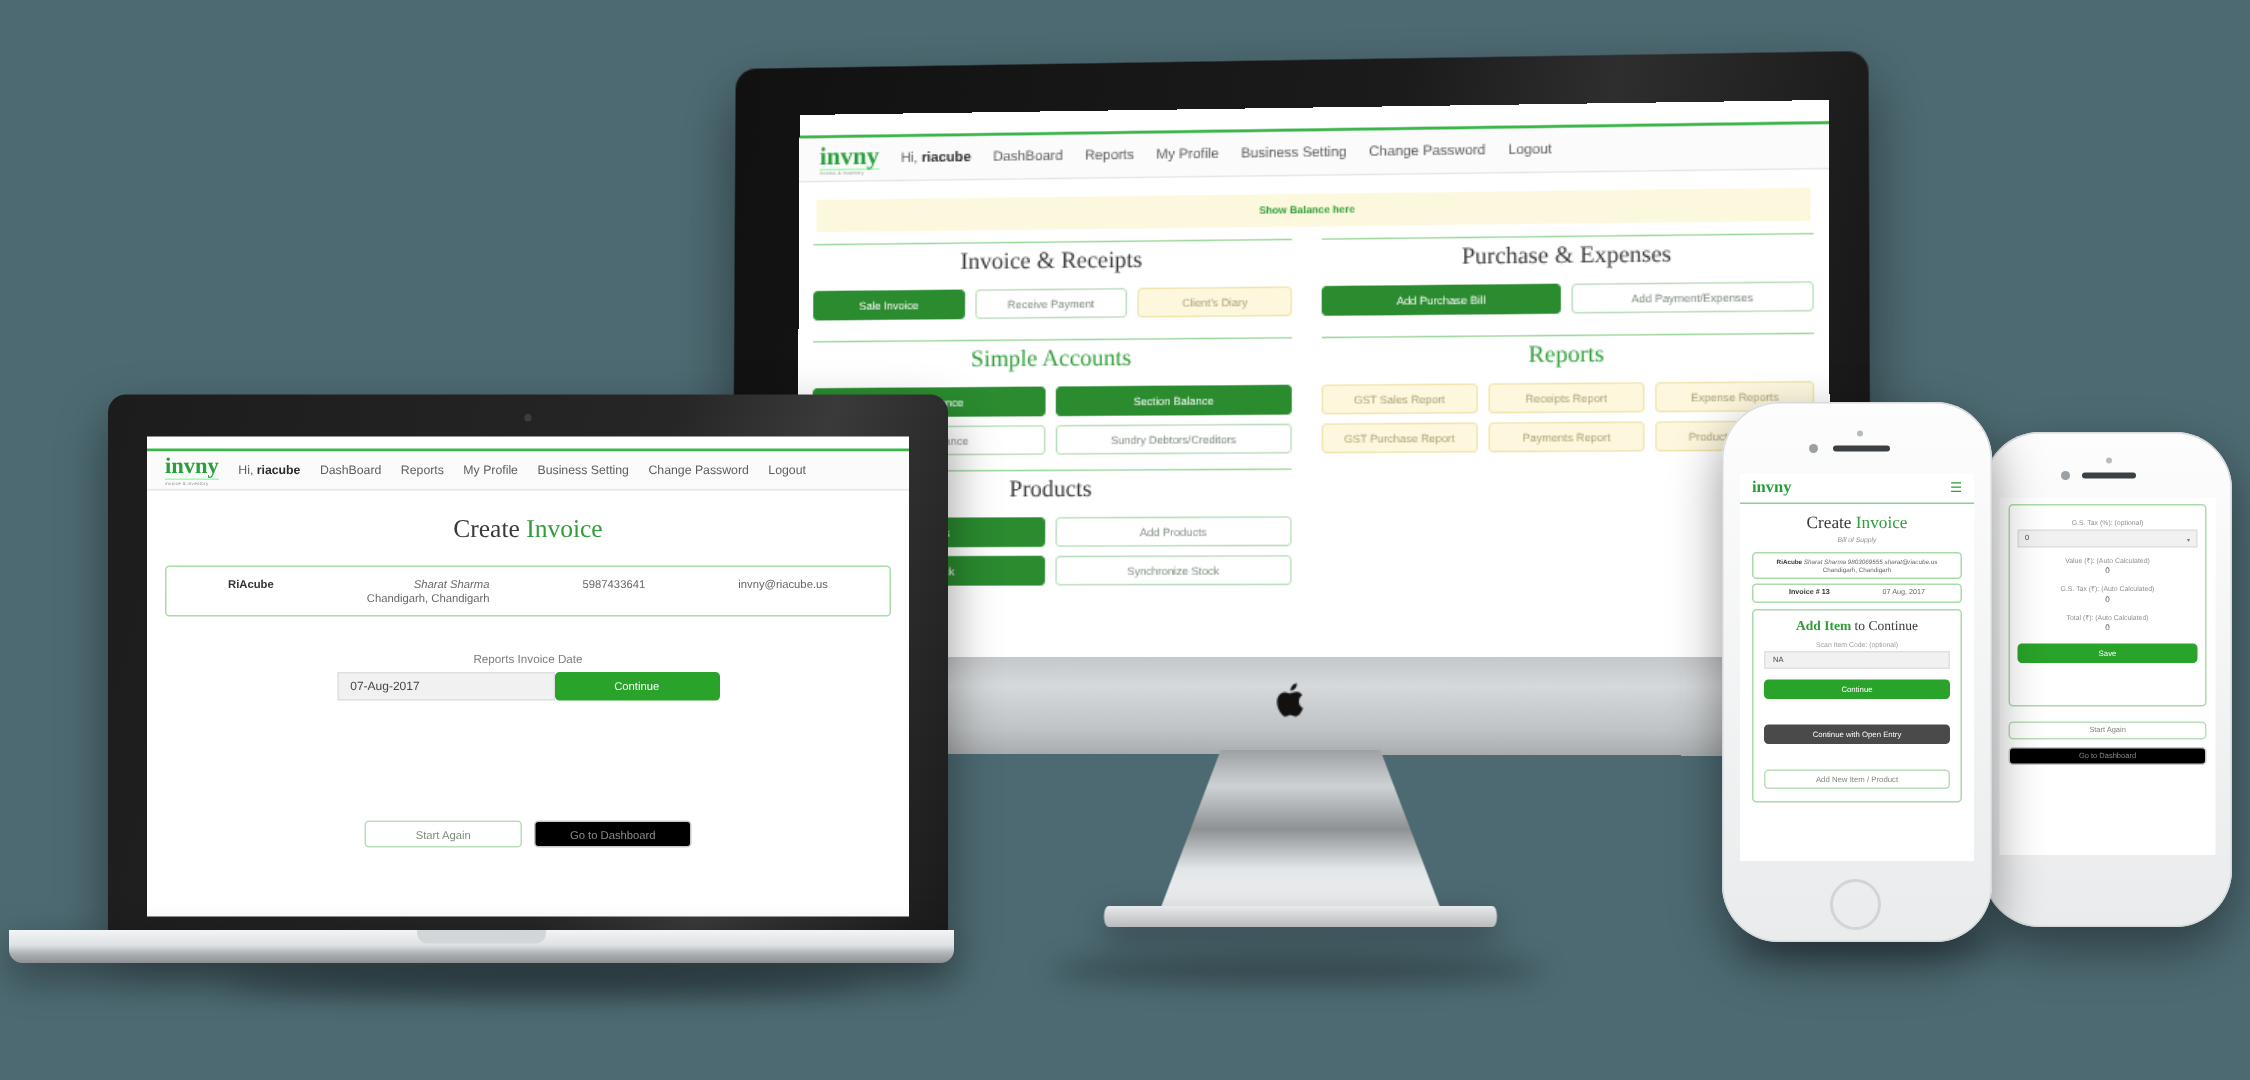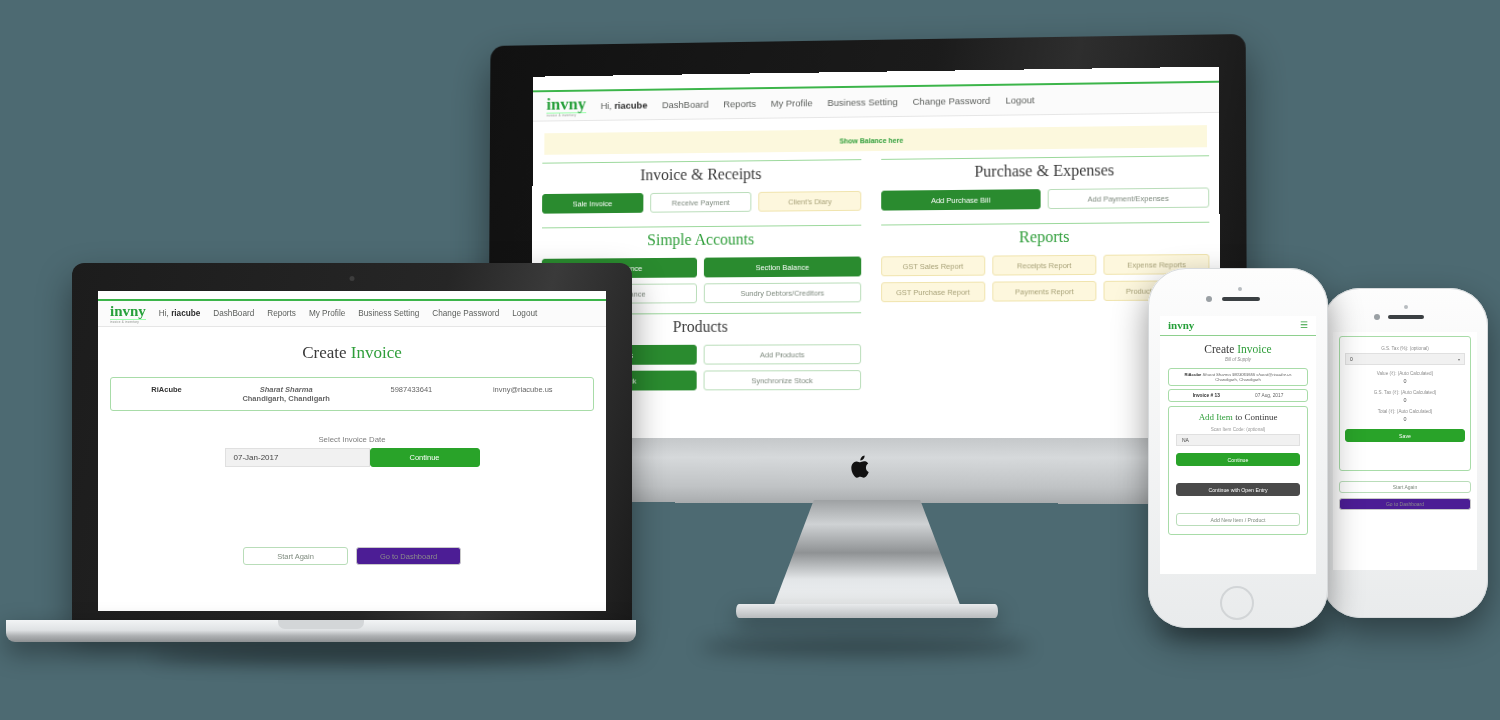--- a/index.html
+++ b/index.html
@@ -22,21 +22,21 @@
   .logo { color: #27a03b; font-family: "Liberation Serif", serif; font-weight: bold; line-height: 1; }
   .logo-sub { color: #8a8f8a; letter-spacing: .2px; border-top: 1px solid #9fa; }
   .navlink { color: #5c5f5c; white-space: nowrap; }
   .navlink b { color: #2b2b2b; }
 
   .btn { border-radius: 3px; text-align: center; white-space: nowrap;
          display: flex; align-items: center; justify-content: center; }
   .btn-green { background: #2a8b2f; color: #fff; border: 1px solid #2a8b2f; }
   .btn-green-br { background: #29a329; color: #fff; border: 1px solid #29a329; }
   .btn-out { background: #fff; color: #7e8a7e; border: 1px solid #b9ddb9; }
-  .btn-gray-out { background: #4c1d95; color: #8b8b8b; border: 1px solid #c9c9c9; }
+  .btn-gray-out { background: #000000; color: #8b8b8b; border: 1px solid #c9c9c9; }
   .btn-cream { background: #fdf7dd; color: #a9a37a; border: 1px solid #f0e4ae; }
   .btn-dark { background: #4a4a4a; color: #fff; border: 1px solid #4a4a4a; }
 
   .sec-head { font-family: "Liberation Serif", serif; color: #3a3a3a; text-align: center; }
   .sec-head.green { color: #2f9e3a; }
   .rule { border-top: 1px solid #9bd89b; }
   .balance-bar { background: #fcf8dd; color: #2f9e3a; text-align: center;
                  font-weight: bold; display: flex; align-items: center; justify-content: center; }
 
   .panel { border: 1px solid #a8dca8; border-radius: 3px; background: #fff; }
@@ -153,21 +153,21 @@
               color: #3a3a3a; margin-top: 7px; }
   .pa-title .g { color: #2f9e3a; }
   .pa-sub { text-align: center; font-size: 4.5px; color: #8d8d8d; font-style: italic; margin-top: 2px; }
   .pa-card { margin: 6px 8px 0; padding: 3px 4px; font-size: 4.2px; color: #666; text-align: center; }
   .pa-card .nm { font-weight: bold; color: #333; }
   .pa-row { margin: 3px 8px 0; padding: 3px 6px; display: flex; justify-content: space-around;
             font-size: 4.8px; color: #666; }
   .pa-row b { color: #333; }
   .pa-box { margin: 4px 8px 0; border: 1px solid #a8dca8; border-radius: 3px; padding: 5px 7px 8px; }
   .pa-h { font-family: "Liberation Serif", serif; text-align: center; font-size: 9px; color: #3a3a3a; }
-  .pa-h .g { color: #2f9e3a; font-weight: normal; }
+  .pa-h .g { color: #2f9e3a; font-weight: bold; }
   .pa-lbl { text-align: center; font-size: 4.6px; color: #9a9a9a; margin-top: 5px; }
   .pa-inp { height: 12px; margin-top: 2px; padding: 0 5px; font-size: 5px; }
   .pa-btn { height: 13px; margin-top: 7px; font-size: 5.2px; }
   .pa-btn.sp { margin-top: 17px; }
 
   
   .pb-wrap { padding: 4px 6px; }
   .pb-lbl { font-size: 4.6px; color: #8e8e8e; text-align: center; margin-top: 5px; }
   .pb-sel { height: 12px; margin-top: 2px; padding: 0 4px; font-size: 5px; justify-content: space-between; }
   .pb-val { text-align: center; font-size: 5.4px; color: #555; margin-top: 2px; }
@@ -304,31 +304,31 @@
         <div class="navlink">Change Password</div>
         <div class="navlink">Logout</div>
       </div>
 
       <div class="l-title">
         <span>Create </span><span class="g">Invoice</span>
       </div>
 
       <div class="panel l-card">
         <div style="font-weight:bold;color:#333;">RiAcube</div>
-        <div style="text-align:center;font-weight:bold;">
+        <div style="text-align:right;">
           <div style="font-style:italic;">Sharat Sharma</div>
           <div>Chandigarh, Chandigarh</div>
         </div>
         <div>5987433641</div>
         <div>invny@riacube.us</div>
       </div>
 
-      <div class="l-date-lbl">Select Invoice Date</div>
+      <div class="l-date-lbl">Reports Invoice Date</div>
       <div class="l-date-row">
-        <div class="field l-input">07-Jan-2017</div>
+        <div class="field l-input">07-Aug-2017</div>
         <div class="btn btn-green-br l-cont">Continue</div>
       </div>
 
       <div class="l-foot">
         <div class="btn btn-out">Start Again</div>
         <div class="btn btn-gray-out">Go to Dashboard</div>
       </div>
 
     </div>
   </div>

